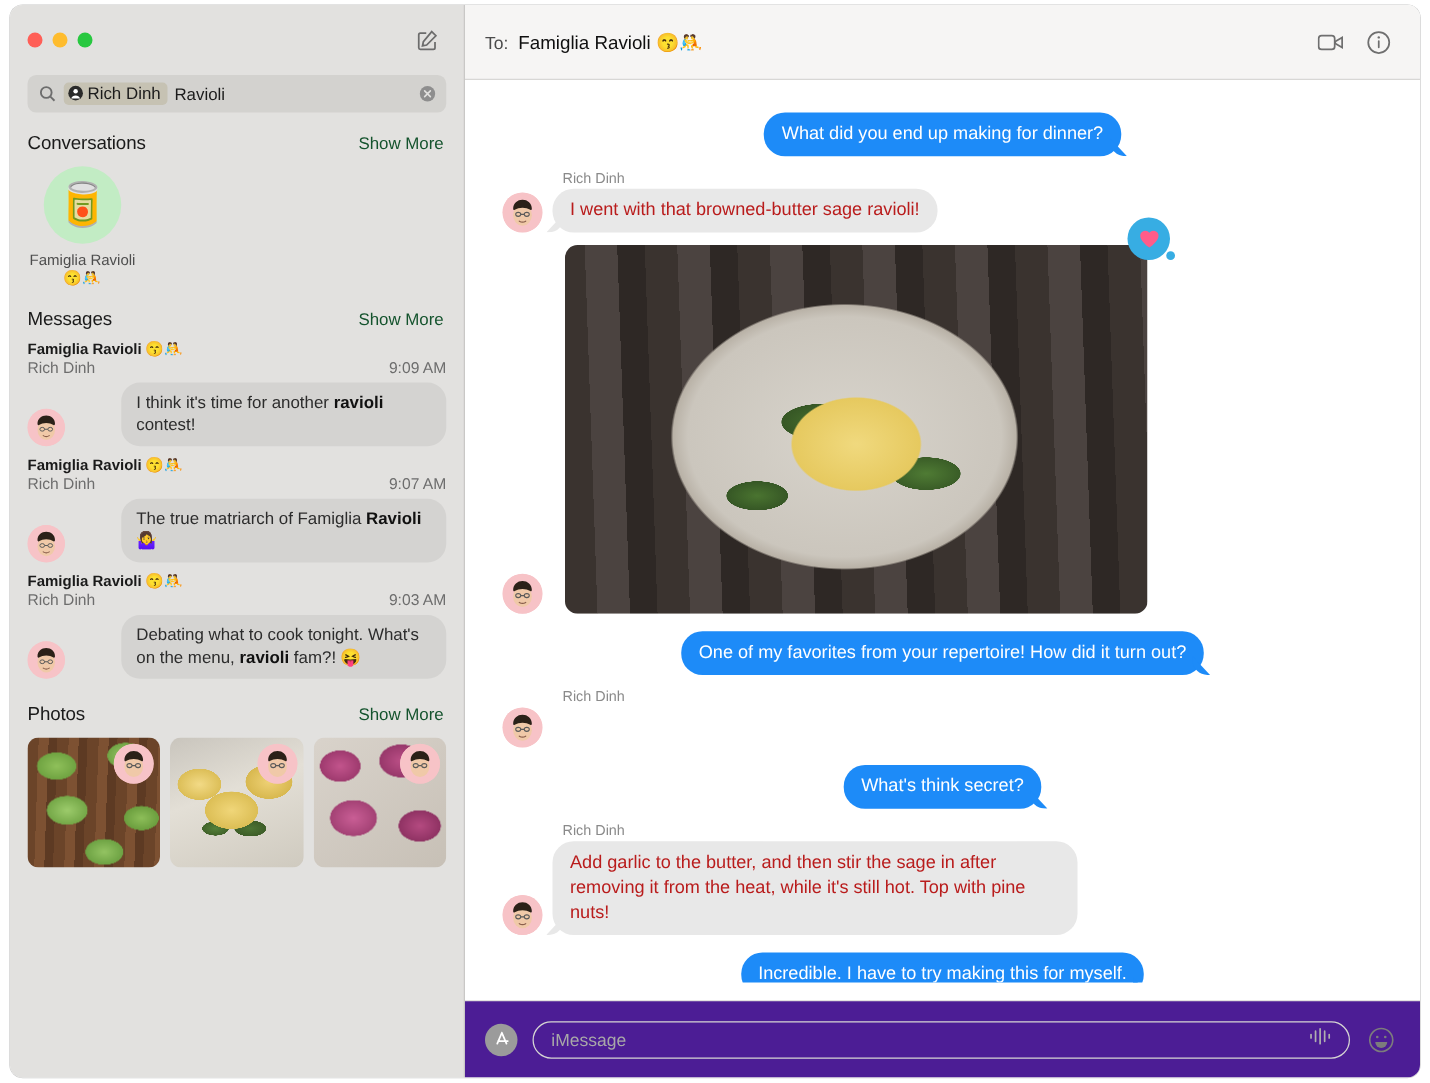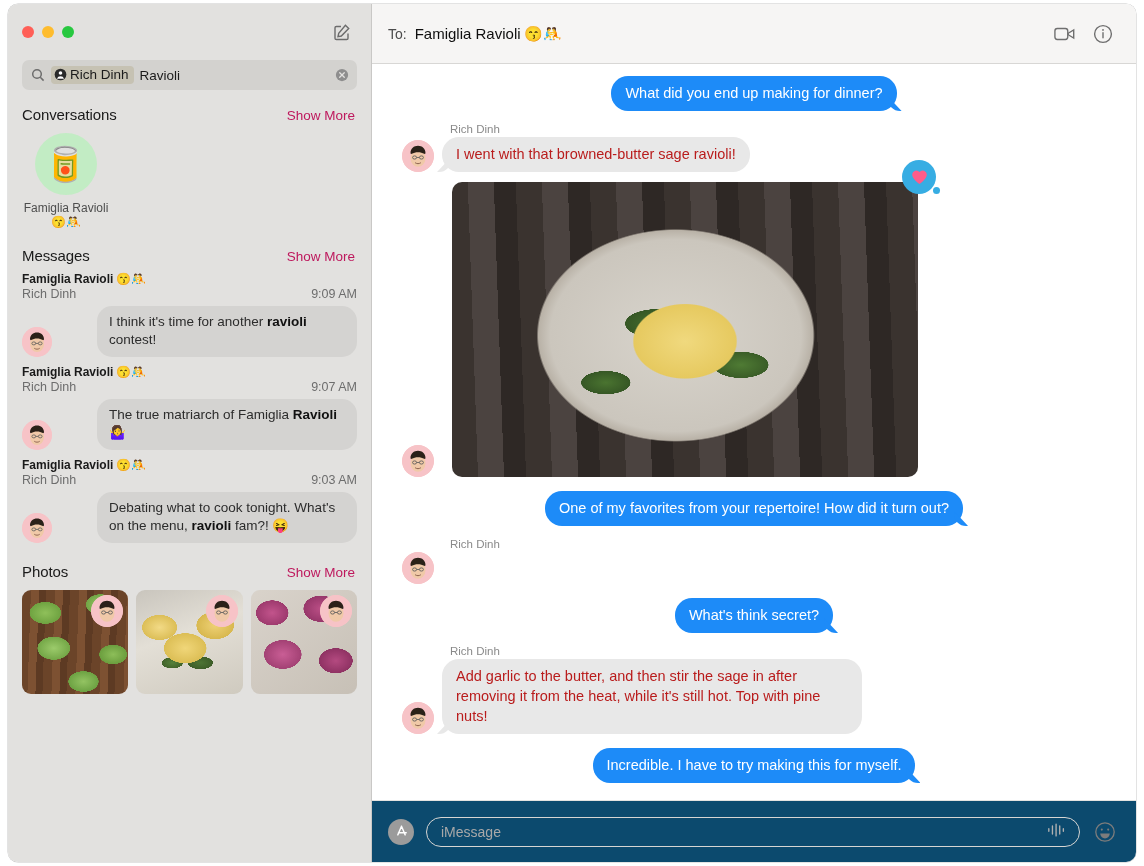--- a/index.html
+++ b/index.html
@@ -73,21 +73,21 @@
   }
   .clear-btn { flex: none; display: flex; cursor: pointer; }
 
   .sb-scroll { flex: 1 1 auto; overflow: hidden; }
 
   .section-head {
     display: flex; align-items: baseline; justify-content: space-between;
     padding: 4px 16px 6px 14px;
   }
   .section-title { font-size: 15px; font-weight: normal; color: #1a1a1a; letter-spacing: -0.1px; }
-  .show-more { font-size: 13.5px; color: #be185d; cursor: pointer; }
+  .show-more { font-size: 13.5px; color: #14532d; cursor: pointer; }
 
   
   .conv-row { display: flex; padding: 4px 14px 6px 14px; }
   .conv-tile { width: 88px; display: flex; flex-direction: column; align-items: center; cursor: pointer; }
   .conv-avatar {
     width: 62px; height: 62px; border-radius: 50%;
     background: #c2ecc4;
     display: flex; align-items: center; justify-content: center;
     font-size: 34px; line-height: 1;
   }
@@ -133,21 +133,21 @@
   }
   .photo-badge {
     position: absolute; right: 5px; top: 5px;
     width: 32px; height: 32px; border-radius: 50%;
     background: #f7c3c7;
     display: flex; align-items: center; justify-content: center;
     overflow: hidden;
   }
 
   
-  .main { flex: 1 1 auto; display: flex; flex-direction: column; background: #fff; min-width: 0; }
+  .main { flex: 1 1 auto; display: flex; flex-direction: column; background: #fff; min-width: 0; gap: 14px; }
   .chat-header {
     height: 60px; flex: none;
     background: #f6f5f4;
     border-bottom: 0.5px solid #d8d7d5;
     display: flex; align-items: center;
     padding: 0 18px 0 16px;
     gap: 8px;
   }
   .to-label { font-size: 14px; color: #4b4b4b; }
   .to-value { font-size: 15px; color: #0f0f0f; }
@@ -212,21 +212,21 @@
     content: ""; position: absolute; right: -4px; bottom: 0px;
     width: 7px; height: 7px; border-radius: 50%; background: #37ade3;
   }
 
   
   .composer {
     flex: none; height: 62px;
     border-top: 0.5px solid #e3e2e0;
     display: flex; align-items: center;
     padding: 0 18px 0 16px; gap: 12px;
-    background: #0c4a6e;
+    background: #4c1d95;
   }
   .appstore-btn {
     width: 26px; height: 26px; border-radius: 50%;
     background: #9b9b9b; color: #fff;
     display: flex; align-items: center; justify-content: center;
     flex: none; cursor: pointer; position: relative;
   }
   .imessage-field {
     flex: 1 1 auto; height: 30px;
     border: 1px solid #d6d5d3; border-radius: 16px;

